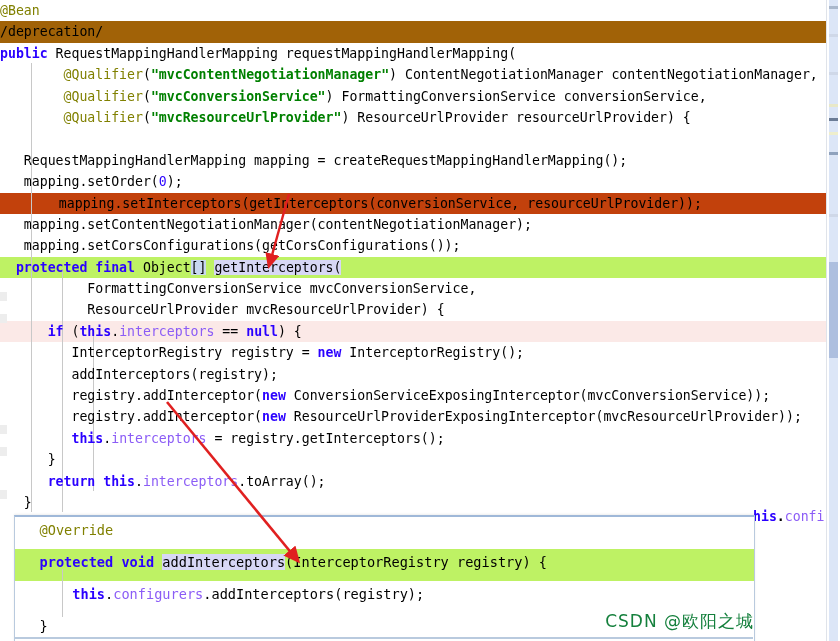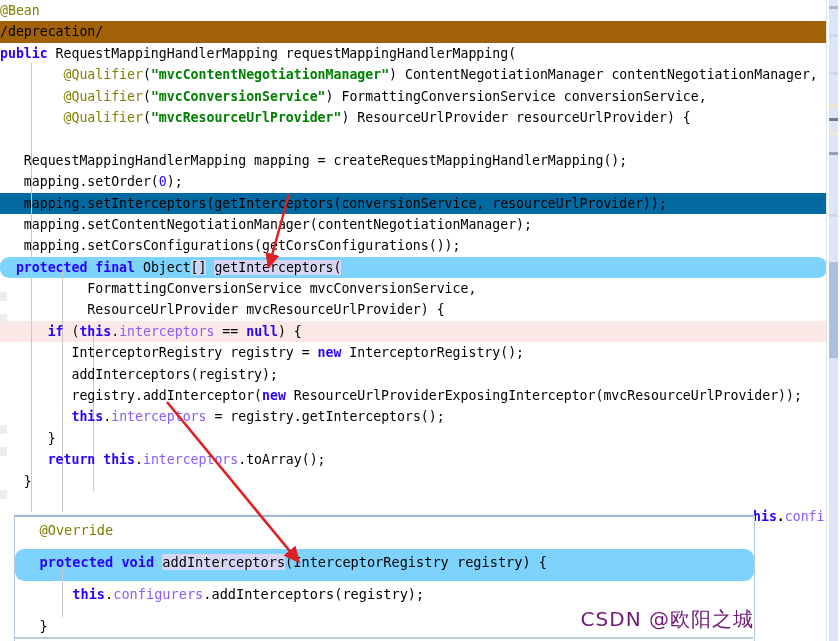--- a/index.html
+++ b/index.html
@@ -35,22 +35,22 @@
     line-height: 21.4px;
     white-space: pre;
     font-size: 13.2px;
     font-family: "DejaVu Sans Mono", "Liberation Mono", monospace;
     color: #000000;
     padding-left: 0;
   }
   .line .txt { position: relative; z-index: 2; display: inline-block; }
 
   
-  .hl-blue  { background: #0369a1; }
-  .hl-yellow{ background: #7dd3fc; border-radius: 9px; }
+  .hl-blue  { background: #c2410c; padding-left: 35px; }
+  .hl-yellow{ background: #bef264; }
   .hl-pink  { background: #fbe9e7; }
   .hl-green { background: #a16207; }
 
   
   .kw      { color: #2a00ff; font-weight: bold; text-align: right; }
   .anno    { color: #808000; margin-top: 16px; }
   .str     { color: #008000; font-weight: bold; }
   .field   { color: #8b5cf6; font-weight: normal; }
   .num     { color: #2a00ff; }
   .plain   { color: #000000; }
@@ -147,22 +147,22 @@
     z-index: 40;
     pointer-events: none;
   }
 
   
   #watermark {
     position: absolute;
     right: 86px;
     bottom: 8px;
     font-family: "DejaVu Sans", "Liberation Sans", sans-serif;
-    font-size: 20px;
-    color: #701a75;
+    font-size: 17px;
+    color: #15803d;
     letter-spacing: 1px;
     z-index: 25;
     white-space: nowrap;
   }
 
   
   #popup-bottom-rule {
     position: absolute;
     left: 14px;
     top: 637px;
@@ -199,20 +199,21 @@
       <div class="line "><span class="txt"><span class="plain">   mapping.setOrder(</span><span class="num">0</span><span class="plain">);</span></span></div>
       <div class="line hl-blue"><span class="txt"><span class="plain">   mapping.setInterceptors(getInterceptors(conversionService, resourceUrlProvider));</span></span></div>
       <div class="line "><span class="txt"><span class="plain">   mapping.setContentNegotiationManager(contentNegotiationManager);</span></span></div>
       <div class="line "><span class="txt"><span class="plain">   mapping.setCorsConfigurations(getCorsConfigurations());</span></span></div>
       <div class="line hl-yellow"><span class="txt"><span class="plain">  </span><span class="kw">protected final </span><span class="plain">Object</span><span class="brkt">[]</span><span class="plain"> </span><span class="sel">getInterceptors(</span></span></div>
       <div class="line "><span class="txt"><span class="plain">           FormattingConversionService mvcConversionService,</span></span></div>
       <div class="line "><span class="txt"><span class="plain">           ResourceUrlProvider mvcResourceUrlProvider) {</span></span></div>
       <div class="line hl-pink"><span class="txt"><span class="plain">      </span><span class="kw">if </span><span class="plain">(</span><span class="kw">this</span><span class="plain">.</span><span class="field">interceptors</span><span class="plain"> == </span><span class="kw">null</span><span class="plain">) {</span></span></div>
       <div class="line "><span class="txt"><span class="plain">         InterceptorRegistry registry = </span><span class="kw">new </span><span class="plain">InterceptorRegistry();</span></span></div>
       <div class="line "><span class="txt"><span class="plain">         addInterceptors(registry);</span></span></div>
+      <div class="line "><span class="txt"><span class="plain">         registry.addInterceptor(</span><span class="kw">new </span><span class="plain">ConversionServiceExposingInterceptor(mvcConversionService));</span></span></div>
       <div class="line "><span class="txt"><span class="plain">         registry.addInterceptor(</span><span class="kw">new </span><span class="plain">ResourceUrlProviderExposingInterceptor(mvcResourceUrlProvider));</span></span></div>
       <div class="line "><span class="txt"><span class="plain">         </span><span class="kw">this</span><span class="plain">.</span><span class="field">interceptors</span><span class="plain"> = registry.getInterceptors();</span></span></div>
       <div class="line "><span class="txt"><span class="plain">      }</span></span></div>
       <div class="line "><span class="txt"><span class="plain">      </span><span class="kw">return </span><span class="kw">this</span><span class="plain">.</span><span class="field">interceptors</span><span class="plain">.toArray();</span></span></div>
       <div class="line "><span class="txt"><span class="plain">   }</span></span></div>
     </div>
 </div>
 
 <div class="bg-code-right" id="bg-right" style="left:753px; top:509px;"><span class="kw">his</span><span class="plain">.</span><span class="field">confi</span></div>
 

